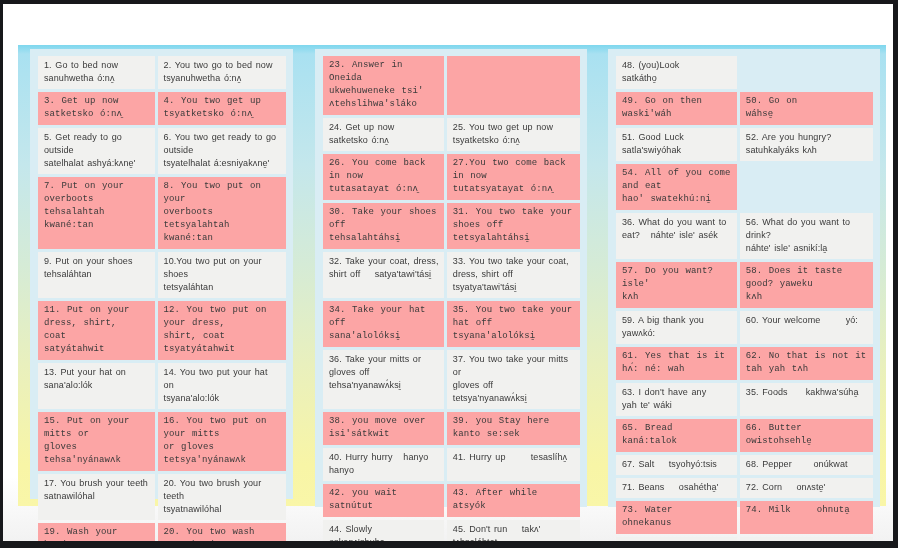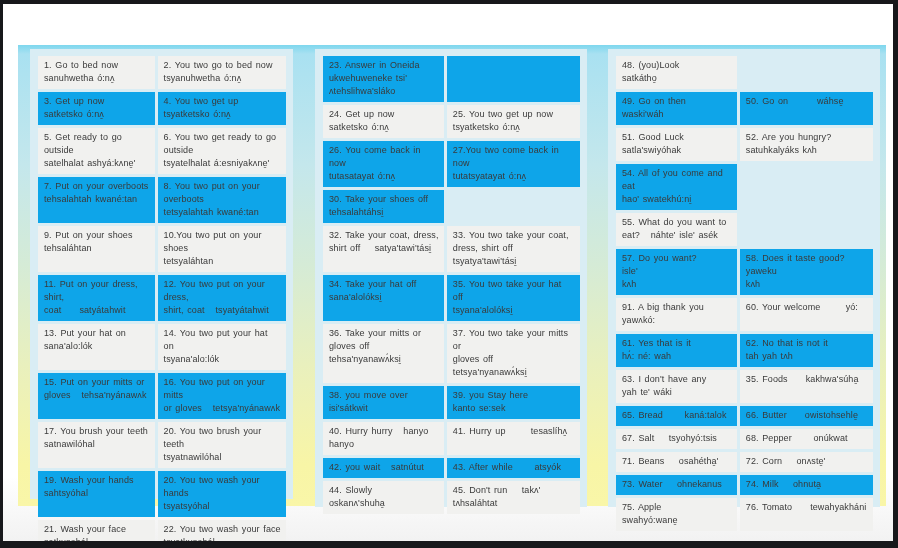--- a/index.html
+++ b/index.html
@@ -29,21 +29,21 @@
   .panel-3{left:605px;width:272px;height:458px;}
   .row{display:flex;gap:3px;margin-bottom:3px;}
   .cell{
     box-sizing:border-box;flex:1 1 52%;
     padding:3px 5px 4px 6px;
     font-size:9px;line-height:13px;letter-spacing:0.1px;word-spacing:1px;
     color:#3a3a3a;white-space:pre-wrap;overflow:hidden;
   }
   .cell:first-child{flex:0 0 47%;}
   .light{background:#f1f1ef;}
-  .gray{background:#0ea5e9;}
+  .gray{background:#fca5a5;font-family:Liberation Mono, monospace;}
   .ghost{background:transparent;}
 </style>
 </head>
 <body>
 
 <div class="frame">
   <div class="mat"></div>
   <div class="panel panel-1">
     <div class="tbl">
         <div class="row">
@@ -131,20 +131,22 @@
         </div>
         <div class="row">
           <div class="cell gray">26. You come back in now
 tutasatayat ó:nʌ̱</div>
           <div class="cell gray">27.You two come back in now
 tutatsyatayat ó:nʌ̱</div>
         </div>
         <div class="row">
           <div class="cell gray">30. Take your shoes off
 tehsalahtáhsi̱</div>
+          <div class="cell gray">31. You two take your shoes off
+tetsyalahtáhsi̱</div>
         </div>
         <div class="row">
           <div class="cell light">32. Take your coat, dress,
 shirt off    satya'tawi'tási̱</div>
           <div class="cell light">33. You two take your coat,
 dress, shirt off   tsyatya'tawi'tási̱</div>
         </div>
         <div class="row">
           <div class="cell gray">34. Take your hat off
 sana'alolóksi̱</div>
@@ -194,31 +196,33 @@
           <div class="cell light">51. Good Luck
 satla'swiyóhak</div>
           <div class="cell light">52. Are you hungry?
 satuhkalyáks kʌh</div>
         </div>
         <div class="row">
           <div class="cell gray">54. All of you come and eat
 hao' swatekhú:ni̱</div>
         </div>
         <div class="row">
-          <div class="cell light">55. What do you want to
+          <div class="cell light">36. What do you want to
 eat?   náhte' isle' asék</div>
+          <div class="cell light">56. What do you want to drink?
+náhte' isle' asnikí:la̱</div>
         </div>
         <div class="row">
           <div class="cell gray">57. Do you want?      isle'
 kʌh</div>
           <div class="cell gray">58. Does it taste good? yaweku
 kʌh</div>
         </div>
         <div class="row">
-          <div class="cell light">91. A big thank you
+          <div class="cell light">59. A big thank you
 yawʌkó:</div>
           <div class="cell light">60. Your welcome       yó:</div>
         </div>
         <div class="row">
           <div class="cell gray">61. Yes that is it
 hʌ́: né: wah</div>
           <div class="cell gray">62. No that is not it
 tah yah tʌh</div>
         </div>
         <div class="row">

